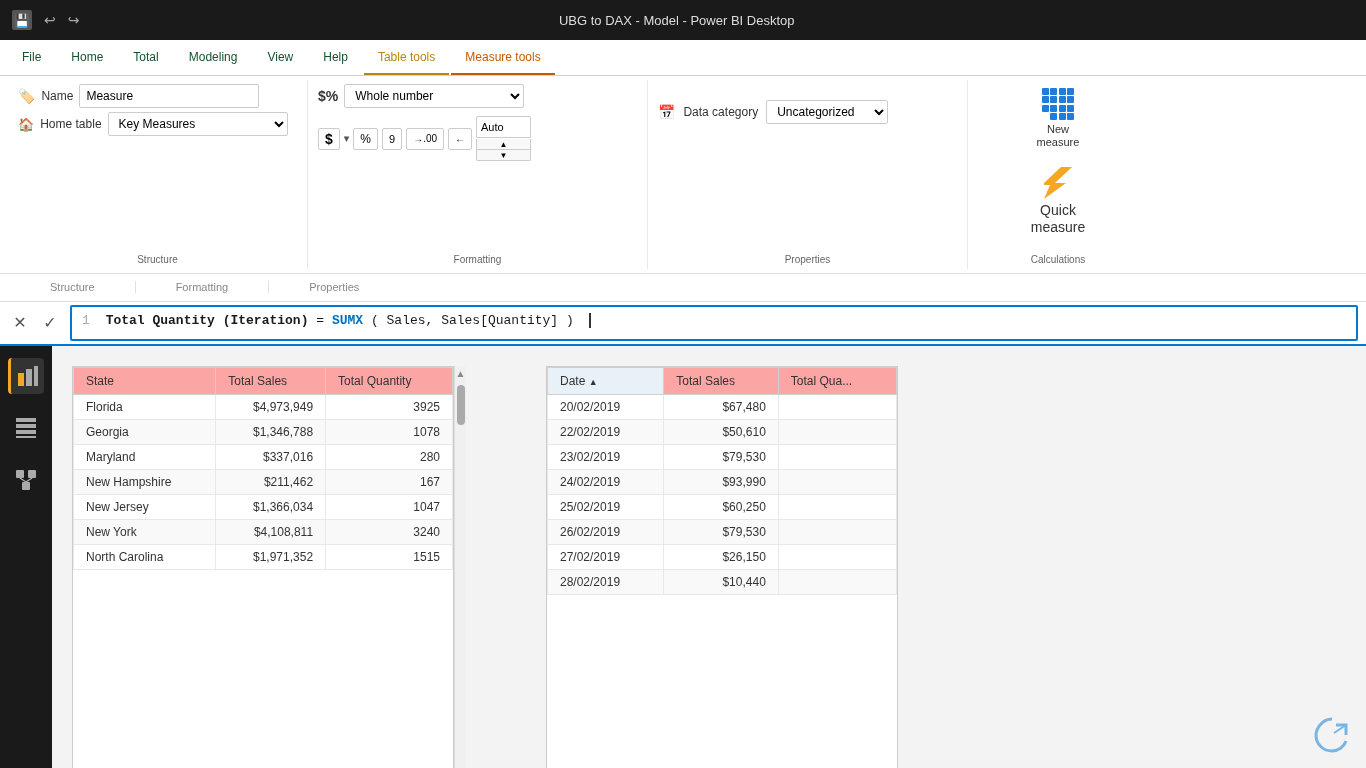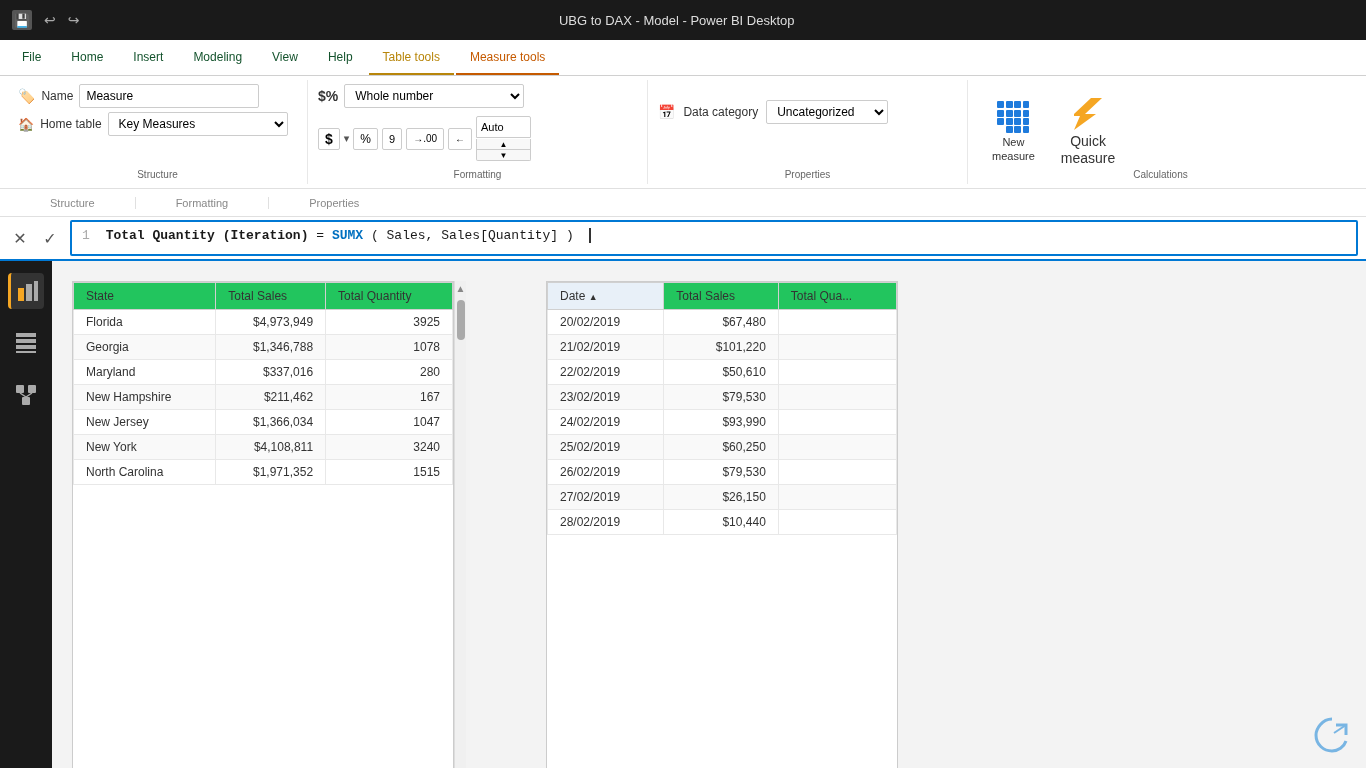--- a/index.html
+++ b/index.html
@@ -200,21 +200,21 @@
     
     .table-container {
       background: #fff;
       border: 1px solid #ccc;
     }
     table {
       border-collapse: collapse;
       min-width: 380px;
     }
     th {
-      background: #22c55e;
+      background: #fca5a5;
       border: 1px solid #d0d0d0;
       padding: 6px 12px;
       font-size: 12px;
       color: #333;
       font-weight: 500;
       text-align: left;
       white-space: nowrap;
     }
     th.sorted { background: #e8f0f8; }
     td {
@@ -277,21 +277,21 @@
     <span class="undo-redo">↩</span>
     <span class="undo-redo">↪</span>
   </div>
   <div style="color:#ddd; font-size:13px;">UBG to DAX - Model - Power BI Desktop</div>
   <div style="width:80px"></div>
 </div>
 
 <div class="tab-bar">
   <div class="tab">File</div>
   <div class="tab">Home</div>
-  <div class="tab">Insert</div>
+  <div class="tab">Total</div>
   <div class="tab">Modeling</div>
   <div class="tab">View</div>
   <div class="tab">Help</div>
   <div class="tab active-gold">Table tools</div>
   <div class="tab active-orange">Measure tools</div>
 </div>
 
 <div class="ribbon-content">
 
   <div class="ribbon-group ribbon-group-structure">
@@ -358,21 +358,21 @@
     <div class="ribbon-row" style="align-items:center; gap:8px; margin-top:16px;">
       <span style="font-size:14px; color:#333;">📅</span>
       <span class="data-cat-label">Data category</span>
       <select class="ribbon-select ribbon-select-medium">
         <option>Uncategorized</option>
       </select>
     </div>
     <div class="ribbon-group-label">Properties</div>
   </div>
 
-  <div class="ribbon-group ribbon-group-calc" style="align-items:center; flex-direction:row; gap:10px; padding: 4px 16px;">
+  <div class="ribbon-group ribbon-group-calc" style="align-items:center; flex-direction:column; gap:10px; padding: 4px 16px;">
 
     <div class="calc-btn" style="display:flex;flex-direction:column;align-items:center;">
       <div style="width:32px;height:32px;display:grid;grid-template-columns:repeat(4,1fr);grid-template-rows:repeat(4,1fr);gap:1.5px;">
         <div style="background:#1f7bdc;border-radius:1px;"></div>
         <div style="background:#1f7bdc;border-radius:1px;"></div>
         <div style="background:#1f7bdc;border-radius:1px;"></div>
         <div style="background:#1f7bdc;border-radius:1px;"></div>
         <div style="background:#1f7bdc;border-radius:1px;"></div>
         <div style="background:#1f7bdc;border-radius:1px;"></div>
         <div style="background:#1f7bdc;border-radius:1px;"></div>
@@ -524,25 +524,20 @@
             <th>Total Qua...</th>
           </tr>
         </thead>
         <tbody>
           <tr>
             <td>20/02/2019</td>
             <td class="right-align">$67,480</td>
             <td></td>
           </tr>
           <tr>
-            <td>21/02/2019</td>
-            <td class="right-align">$101,220</td>
-            <td></td>
-          </tr>
-          <tr>
             <td>22/02/2019</td>
             <td class="right-align">$50,610</td>
             <td></td>
           </tr>
           <tr>
             <td>23/02/2019</td>
             <td class="right-align">$79,530</td>
             <td></td>
           </tr>
           <tr>

